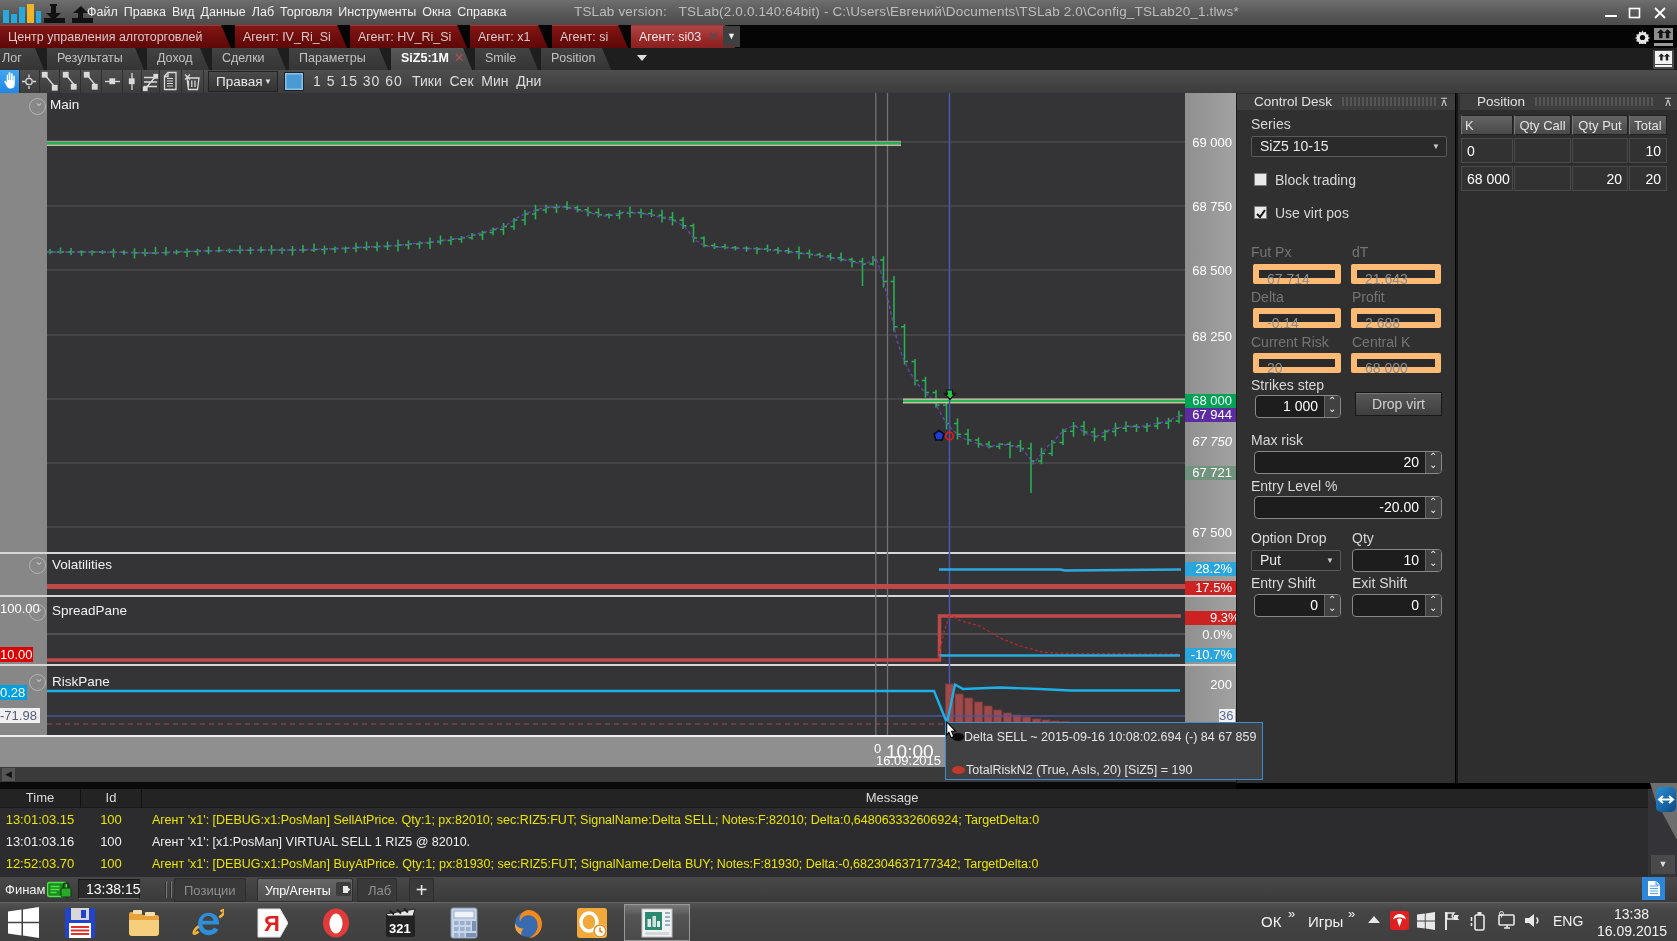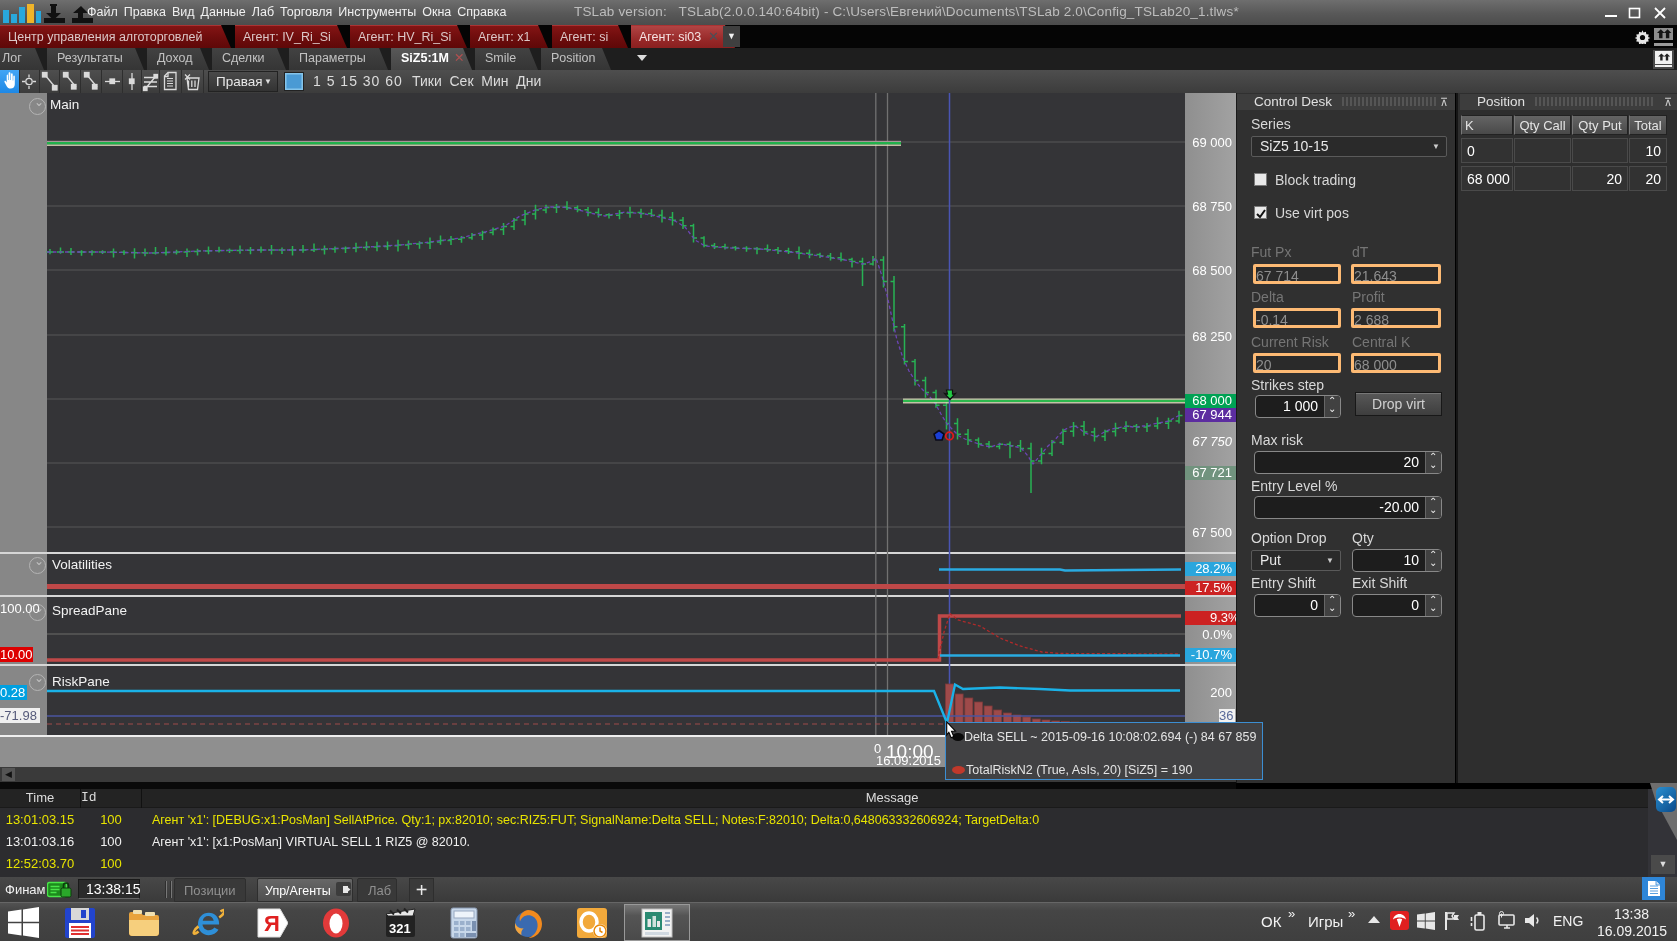--- a/index.html
+++ b/index.html
@@ -201,21 +201,21 @@
   <div class="ax" style="top:301px;background:#00a254;">68 000</div>
   <div class="ax" style="top:315px;background:#5c2da0;">67 944</div>
   <div class="ax" style="top:342px;font-style:italic;">67 750</div>
   <div class="ax" style="top:373px;background:#71937e;">67 721</div>
   <div class="ax" style="top:433px;">67 500</div>
   <div class="ax" style="top:469px;background:#2aa6dd;">28.2%</div>
   <div class="ax" style="top:488px;background:#cc2222;">17.5%</div>
   <div class="ax" style="top:518px;background:#cc2222;padding-left:25px;">9.3%</div>
   <div class="ax" style="top:535px;">0.0%</div>
   <div class="ax" style="top:555px;background:#2aa6dd;">-10.7%</div>
-  <div class="ax" style="top:585px;margin-top:8px;">200</div>
+  <div class="ax" style="top:585px;">200</div>
   <div class="ax" style="top:616px;background:#f2f2f2;color:#5a6a9a;width:16px;left:1219px;">36</div>
 
   <div class="axl" style="top:508px;">100.00</div>
   <div class="axl" style="top:554px;background:#dd0000;width:33px;">10.00</div>
   <div class="axl" style="top:592px;background:#00a0e0;width:27px;">0.28</div>
   <div class="axl" style="top:615px;background:#f0f0f0;color:#555a7a;width:40px;">-71.98</div>
 
   <div class="abs" style="left:874px;top:648px;color:#fff;font-size:13px;">0</div>
   <div class="abs" style="left:886px;top:648px;color:#fff;font-size:19px;">10:00</div>
   <div class="abs" style="left:876px;top:660px;color:#fff;font-size:13px;">16.09.2015</div>
@@ -303,21 +303,21 @@
     </div>
 </div>
 <style>
 .phead{height:16px;background:#3d3d3d;color:#e0e0e0;font-size:13.5px;line-height:16px;padding-left:17px;}
 .pdots{display:inline-block;width:95px;height:9px;margin-left:10px;background:repeating-linear-gradient(90deg,#555 0 2px,transparent 2px 4px);}
 .ppin{position:absolute;right:7px;top:0;color:#ccc;font-size:11px;}
 .ddown{background:#2a2a2a;border:1px solid #5a5a5a;border-radius:2px;color:#e8e8e8;line-height:19px;padding-left:8px;}
 .dar{position:absolute;right:6px;top:0;font-size:8px;color:#ccc;}
 .cbox{width:13px;height:13px;background:#e9e9e9;border:1px solid #7a7a7a;}
 .dlab{color:#757575;}
-.dinp{height:20px;background:#2a2a2a;border:3px solid #fdba74;border-radius:2px;color:#8e8e8e;line-height:19px;}
+.dinp{height:20px;background:#2a2a2a;border:6px solid #fdba74;border-radius:2px;color:#8e8e8e;line-height:19px;padding-left:8px;}
 .spin{background:#1d1d1d;border:1px solid #888;border-radius:4px;}
 .spin .sv{position:absolute;right:22px;top:2px;color:#fff;}
 .spin .sb{position:absolute;right:0;top:0;width:16px;height:100%;background:#414141;border-left:1px solid #666;border-radius:0 3px 3px 0;}
 .spin .sb i{position:absolute;left:3px;width:10px;color:#eee;font-style:normal;font-size:10px;line-height:10px;}
 .spin .sb i:first-child{top:0px;}
 .spin .sb i:last-child{bottom:3px;}
 </style>
 
 <div class="abs" id="pospanel" style="left:1456px;top:93px;width:221px;height:690px;background:#2e2e2e;border-left:2px solid #151515;color:#e8e8e8;font-size:14px;">
   <div class="abs phead" style="left:2px;top:1px;width:219px;">Position<span class="pdots" style="width:118px;"></span><span class="ppin">⊼</span></div>
@@ -345,38 +345,39 @@
   <div class="abs" style="left:6px;top:43px;width:13px;height:8px;background:#c0392b;border-radius:50%;"></div>
   <div class="abs" style="left:20px;top:40px;white-space:nowrap;">TotalRiskN2 (True, AsIs, 20) [SiZ5] = 190</div>
 </div>
 <svg class="abs" style="left:945px;top:721px;z-index:30;" width="14" height="21" viewBox="0 0 16 24">
     <path d="M2 1l10 10.5-4.6.3 2.6 6-3 1.3-2.6-6.1L2 16z" fill="#fff" stroke="#000" stroke-width="1.2"></path>
   </svg>
 
 <div class="abs" id="logarea" style="left:0;top:789px;width:1677px;height:88px;background:#2c2c2f;font-size:13px;padding-left:15px;">
   <div class="abs" style="left:0;top:0;width:1677px;height:19px;background:#232323;color:#dcdcdc;border-bottom:1px solid #1a1a1a;">
     <div class="abs" style="left:0;top:1px;width:80px;text-align:center;">Time</div>
-    <div class="abs" style="left:81px;top:1px;width:60px;font-family:Liberation Mono, monospace;">Id</div>
+    <div class="abs" style="left:81px;top:1px;width:60px;text-align:center;">Id</div>
     <div class="abs" style="left:142px;top:1px;width:1500px;text-align:center;">Message</div>
     <div class="abs" style="left:80px;top:0;width:1px;height:19px;background:#111;"></div>
     <div class="abs" style="left:141px;top:0;width:1px;height:19px;background:#111;"></div>
   </div>
   <div class="abs lrow" style="top:20px;color:#e8e400;">
     <span class="lt">13:01:03.15</span>
       <span class="li">100</span>
       <span class="lm">Агент 'x1': [DEBUG:x1:PosMan] SellAtPrice. Qty:1; px:82010; sec:RIZ5:FUT; SignalName:Delta SELL; Notes:F:82010; Delta:0,648063332606924; TargetDelta:0</span>
   </div>
   <div class="abs lrow" style="top:42px;color:#efefef;">
     <span class="lt">13:01:03.16</span>
       <span class="li">100</span>
       <span class="lm">Агент 'x1': [x1:PosMan] VIRTUAL SELL 1 RIZ5 @ 82010.</span>
   </div>
   <div class="abs lrow" style="top:64px;color:#e8e400;">
     <span class="lt">12:52:03.70</span>
       <span class="li">100</span>
+      <span class="lm">Агент 'x1': [DEBUG:x1:PosMan] BuyAtPrice. Qty:1; px:81930; sec:RIZ5:FUT; SignalName:Delta BUY; Notes:F:81930; Delta:-0,682304637177342; TargetDelta:0</span>
   </div>
   <div class="abs" style="left:1648px;top:0;width:29px;height:88px;background:#333338;"></div>
   <div class="abs" style="left:1651px;top:66px;width:24px;height:19px;background:#4a4a4a;color:#ddd;font-size:9px;text-align:center;line-height:19px;">▼</div>
   <div class="abs" style="left:1650px;top:-6px;width:27px;height:57px;background:#6e6e6e;clip-path:polygon(0 0,100% 0,100% 100%,20% 30%);"></div>
   <div class="abs" style="left:1656px;top:-2px;width:20px;height:25px;background:linear-gradient(135deg,#2a8fd0,#0a4a8a);border-radius:5px;">
     <svg width="20" height="25" viewBox="0 0 20 25">
         <path d="M4 12.5h12M7 9l-4 3.5 4 3.5M13 9l4 3.5-4 3.5" stroke="#fff" stroke-width="2" fill="none"></path>
       </svg>
   </div>
 </div>

